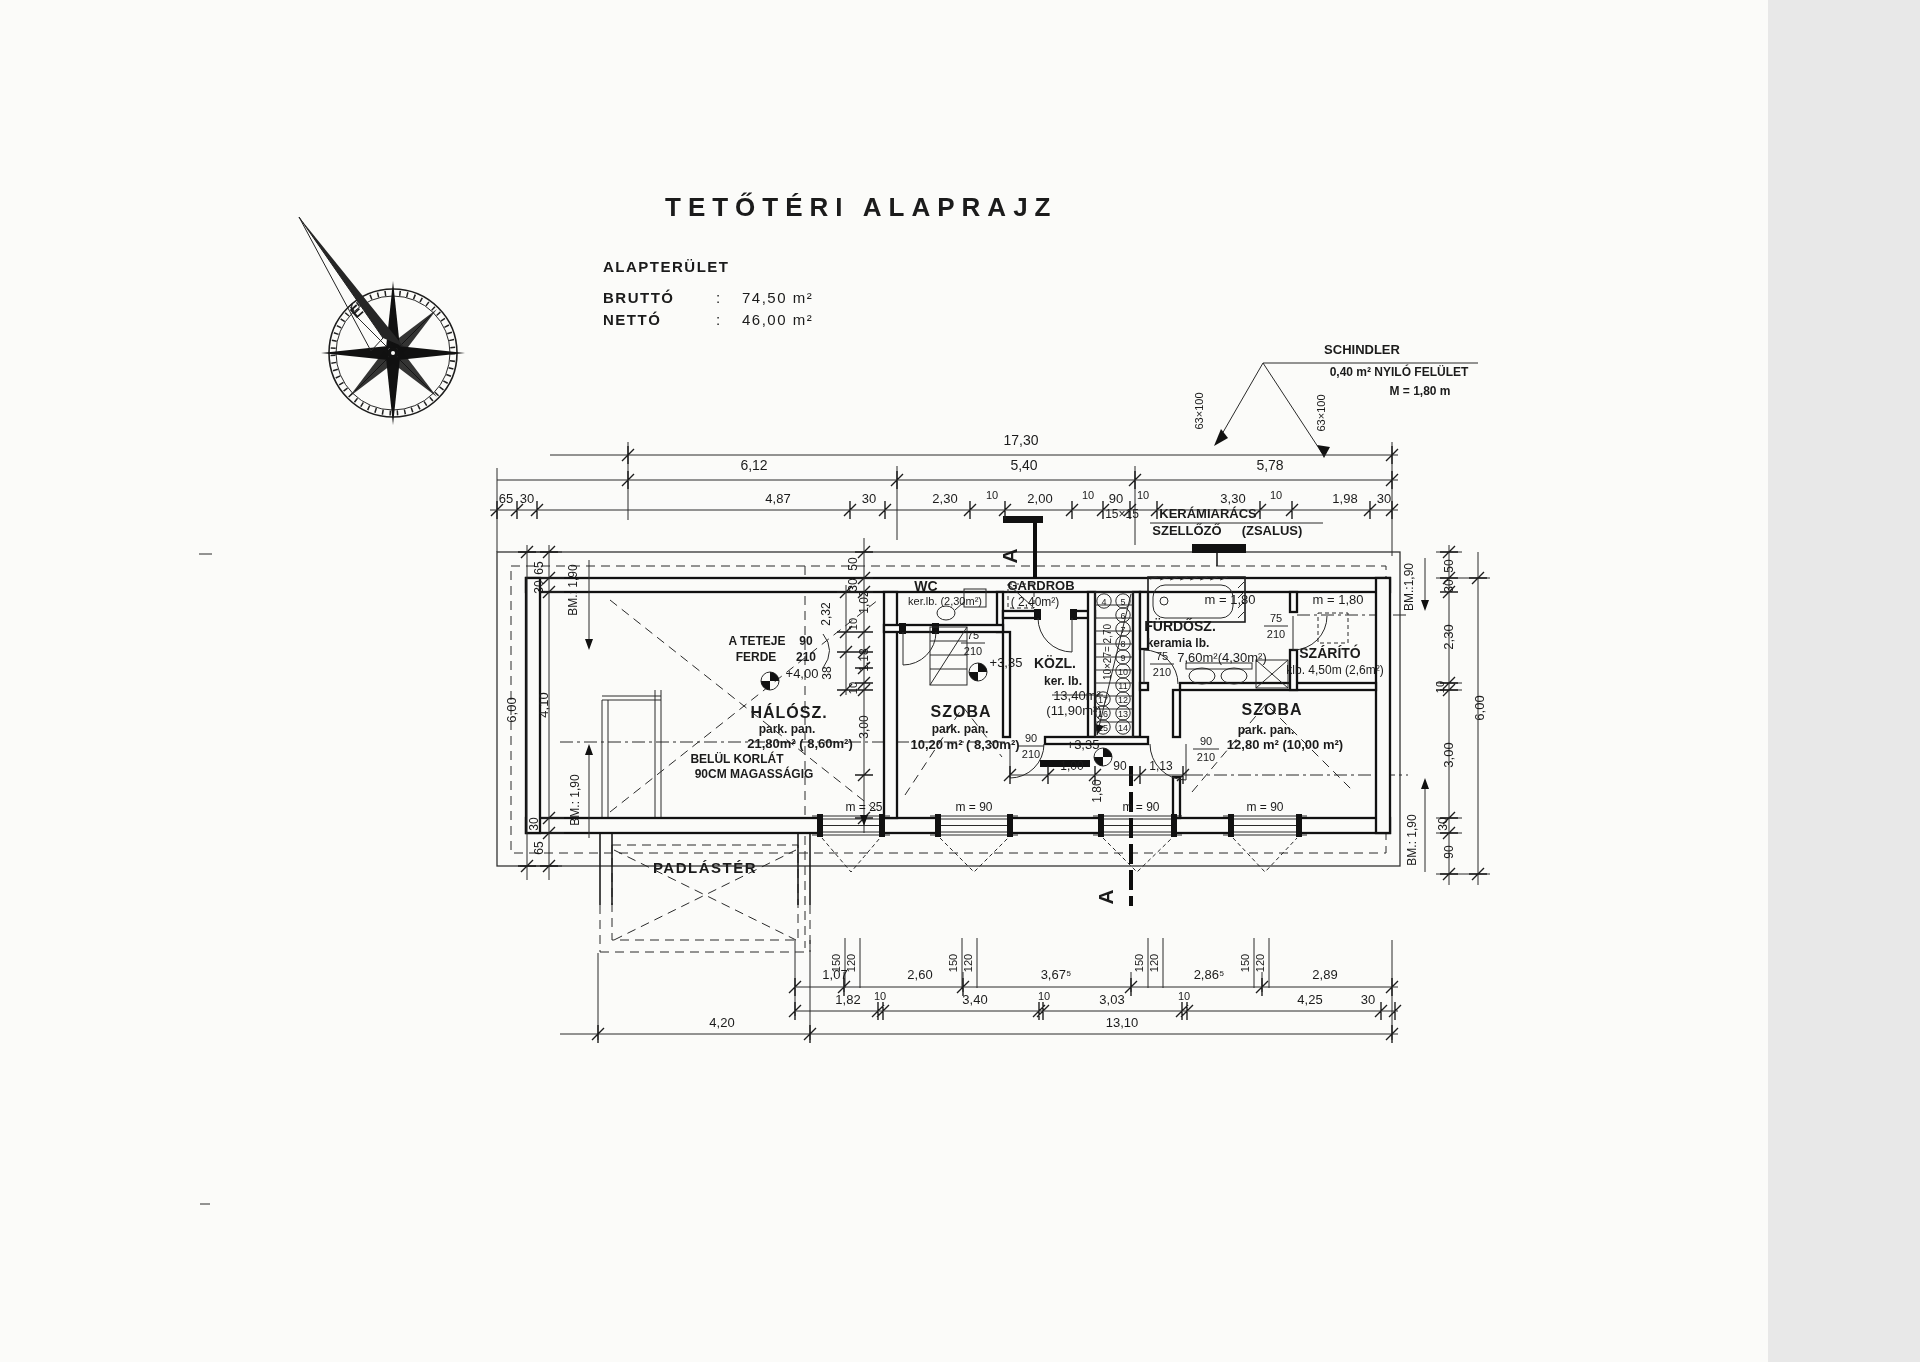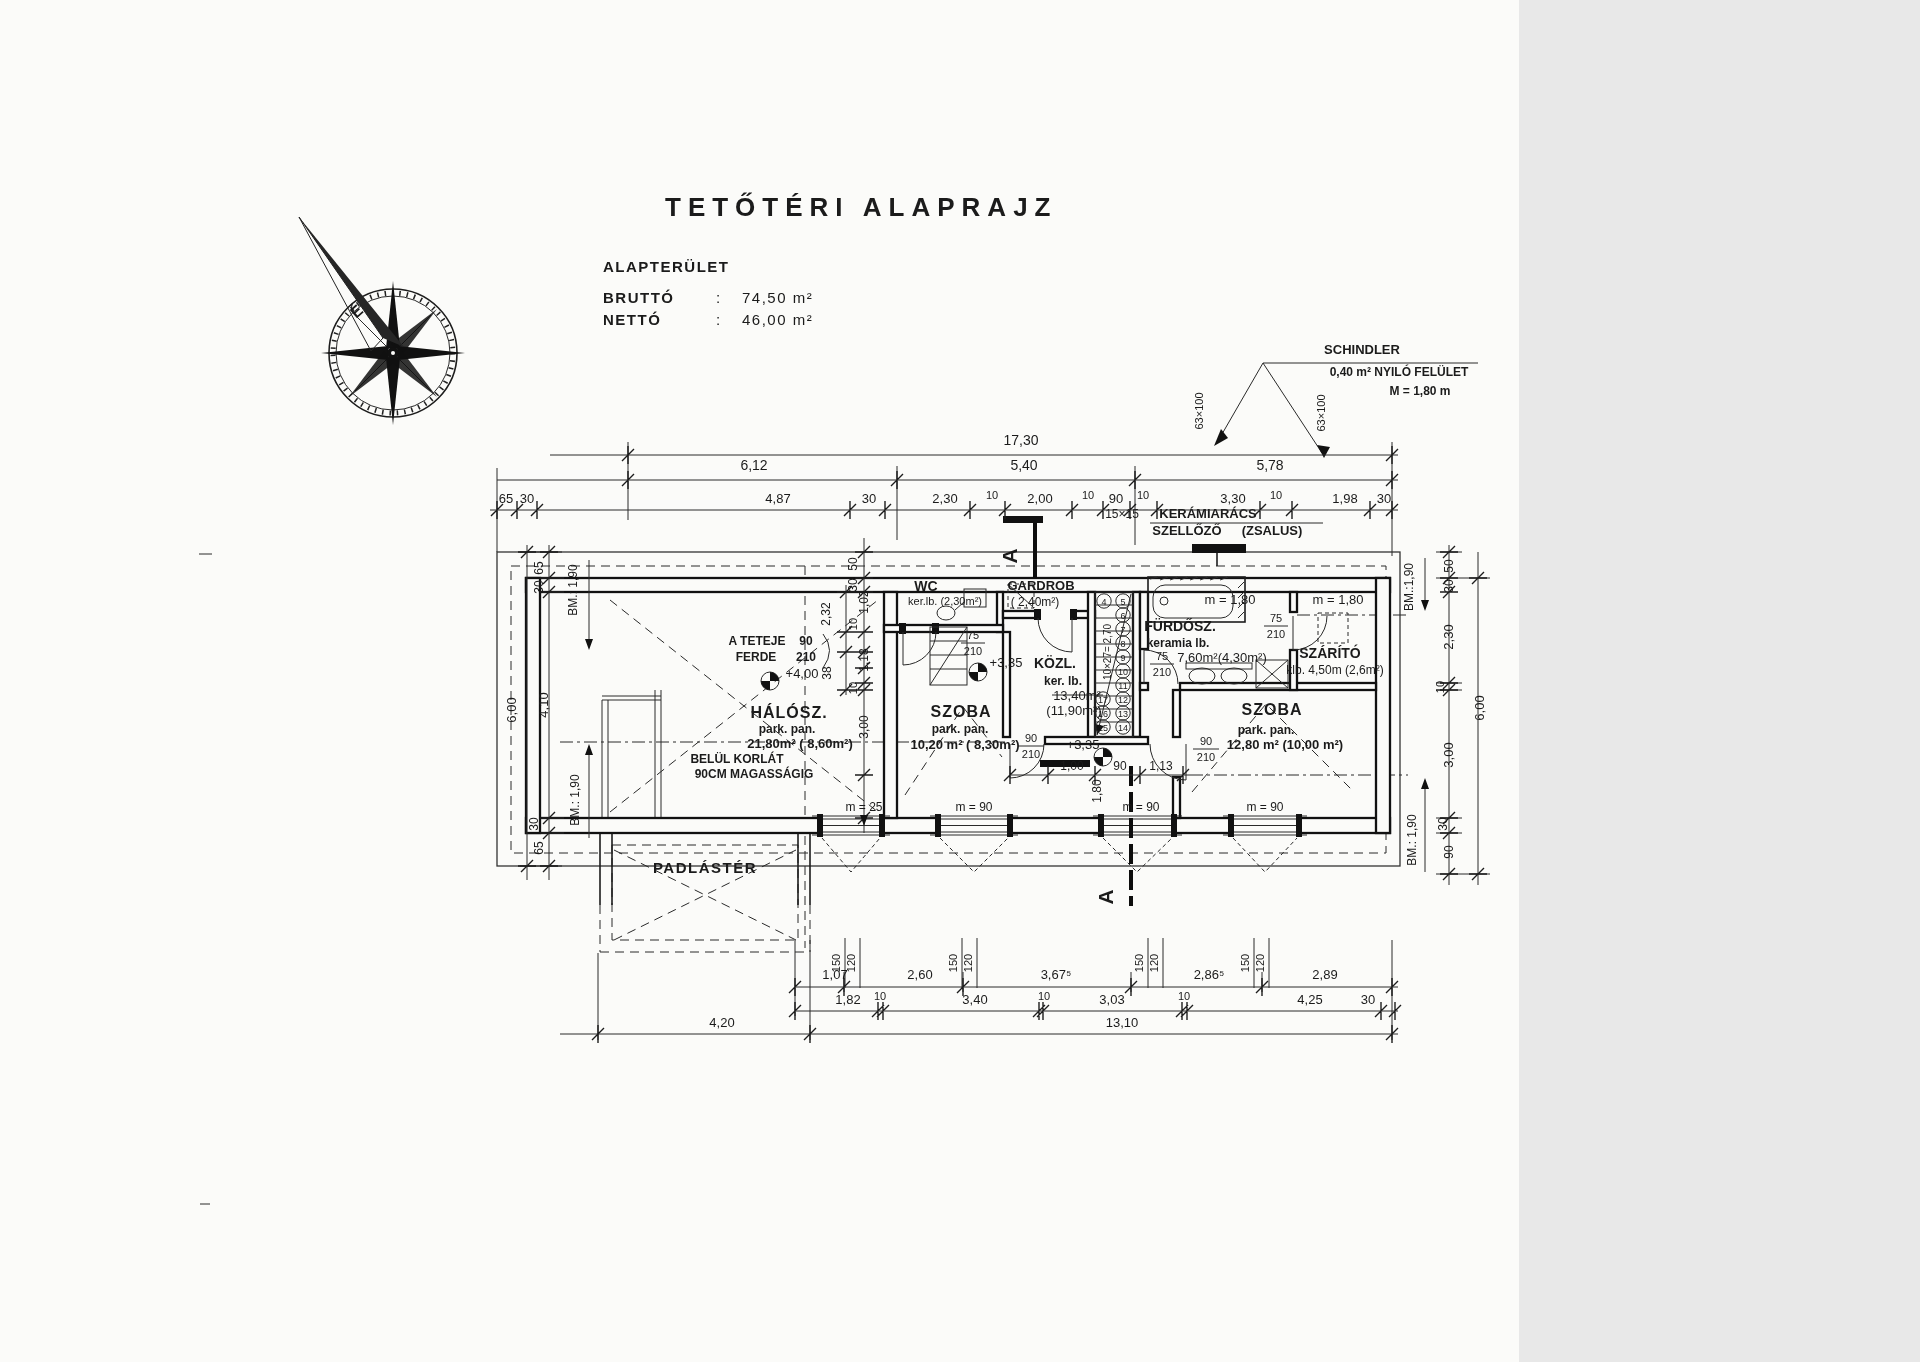--- a/index.html
+++ b/index.html
@@ -1,16 +1,16 @@
 <!DOCTYPE html>
 <html><head>
 <meta charset="utf-8">
 <style>
   html,body{margin:0;padding:0;background:#e8e8e8}
-  #page{position:relative;width:1519px;height:1362px;background:#fbfbf9;overflow:hidden;
+  #page{position:relative;width:1768px;height:1362px;background:#fbfbf9;overflow:hidden;
         font-family:"Liberation Sans",sans-serif}
   svg{position:absolute;left:0;top:0}
   text{font-family:"Liberation Sans",sans-serif;fill:#1b1b1b}
   .b{font-weight:bold}
   .f26{font-size:26px;letter-spacing:7px;font-weight:bold}
   .f16{font-size:16px;font-weight:bold;letter-spacing:1px}
   .f15{font-size:15px;letter-spacing:1.5px}
   .f14{font-size:14px}
   .f13{font-size:13px}
   .f12{font-size:12px}

